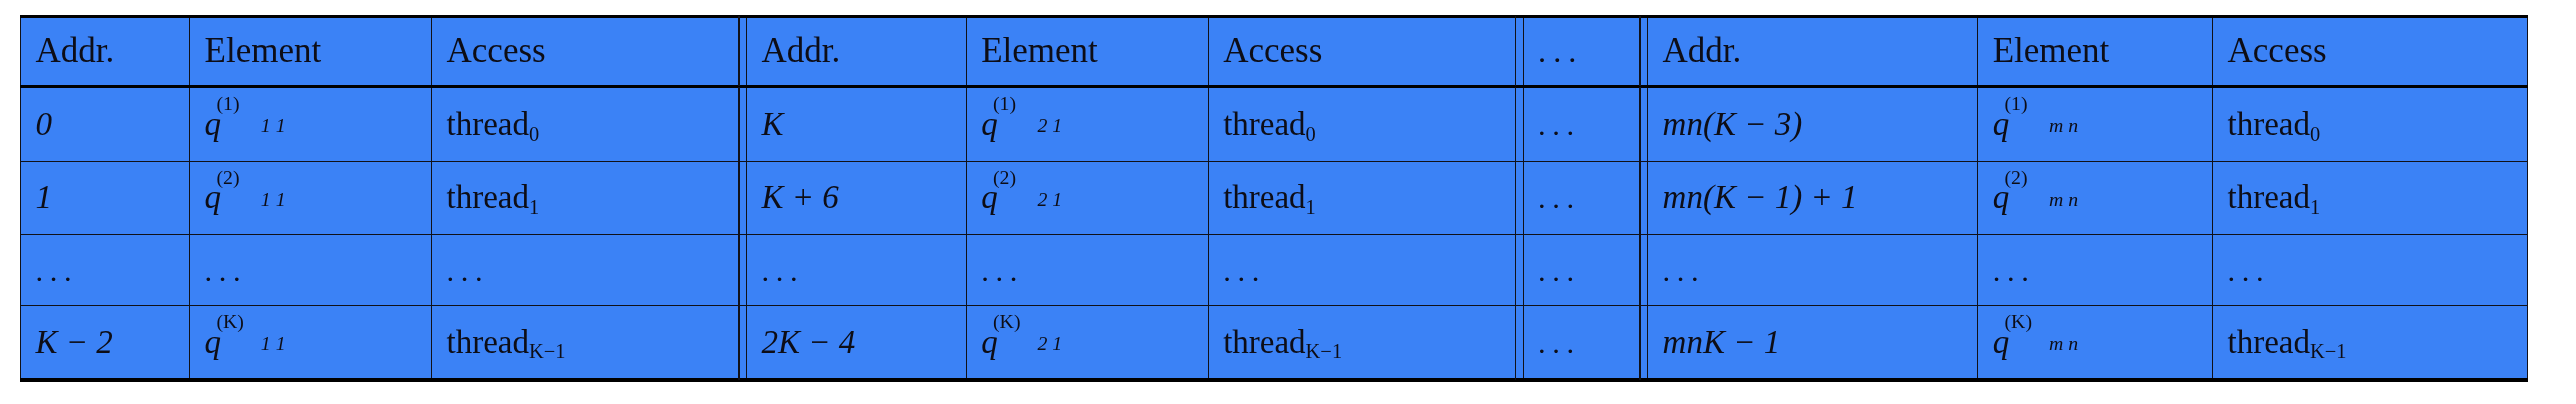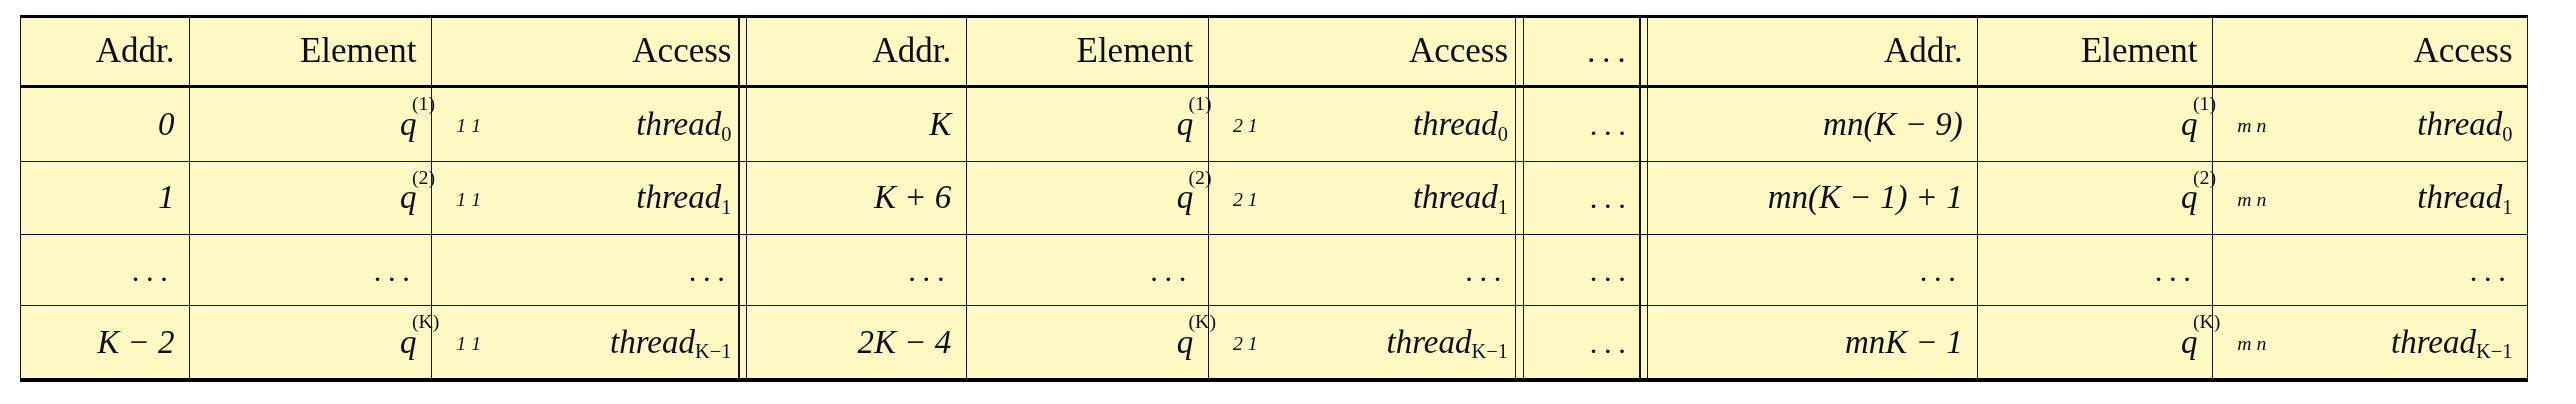--- a/index.html
+++ b/index.html
@@ -27,24 +27,24 @@
     width: 2508px;
     font-size: 33px;
     color: #0d0d16;
   }
 
   table.memtable td,
   table.memtable th {
     border: 1.4px solid #111118;
     padding: 4.3px 14.5px;
     font-weight: normal;
-    text-align: right;
+    text-align: left;
     vertical-align: middle;
     white-space: nowrap;
-    background: #fef9c3;
+    background: #3b82f6;
     margin-left: 32px;
   }
 
   
   tr.head-row th {
     height: 59px;
     font-size: 35px;
     border-top: 3.6px solid #000000;
   }
 
@@ -109,21 +109,20 @@
   .qsub {
     position: absolute;
     left: 0.62em;
     top: 0.42em;
     font-size: 0.60em;
     font-style: italic;
     white-space: nowrap;
     padding-left: 44px;
   }
   .threadword {
-    font-style: italic;
   }
   .thsub {
     font-size: 0.62em;
     font-style: normal;
     position: relative;
     top: 0.28em;
   }
   .dots {
     letter-spacing: 0.22em;
     font-style: normal;
@@ -185,21 +184,21 @@
         <span class="qcell">
           <span class="qbase">q</span><span class="qsup">(1)</span><span class="qsub">2 1</span>
         </span>
       </td>
       <td>
         <span class="threadword">thread</span><span class="thsub">0</span>
       </td>
 
       <td class="dblrule-l"><span class="dots">...</span></td>
 
-      <td class="dblrule-l"><span class="addrmath">mn(K − 9)</span></td>
+      <td class="dblrule-l"><span class="addrmath">mn(K − 3)</span></td>
       <td>
         <span class="qcell">
           <span class="qbase">q</span><span class="qsup">(1)</span><span class="qsub">m n</span>
         </span>
       </td>
       <td>
         <span class="threadword">thread</span><span class="thsub">0</span>
       </td>
     </tr>
 

